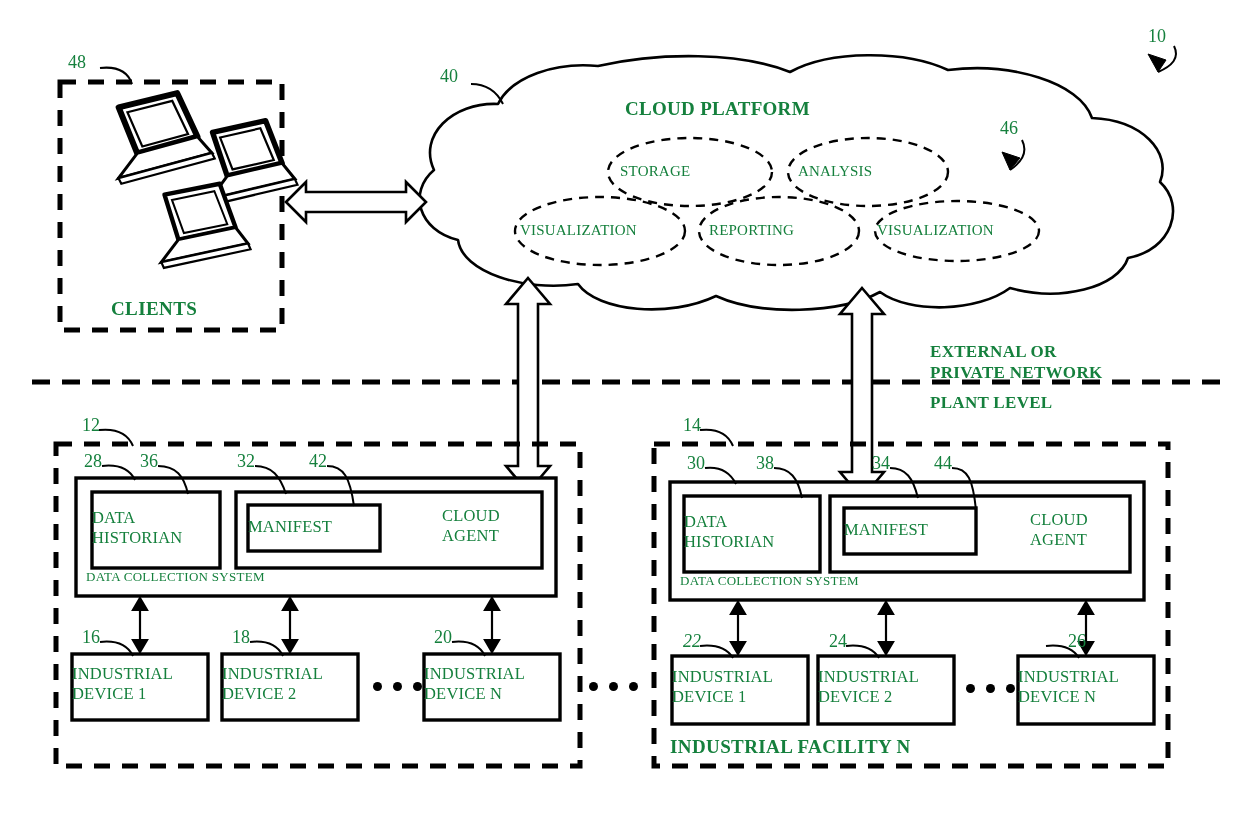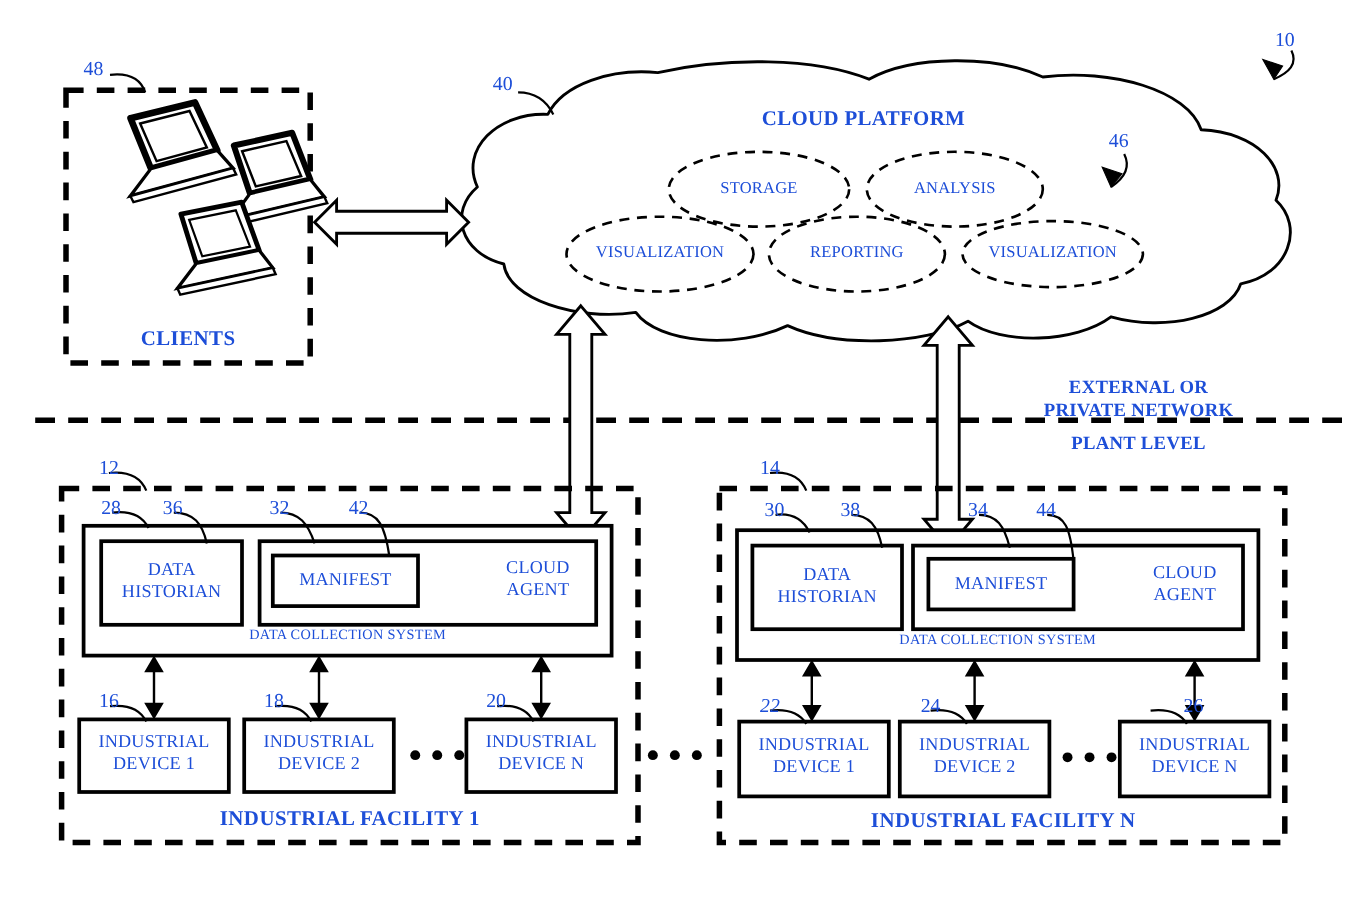--- a/index.html
+++ b/index.html
@@ -3,21 +3,21 @@
 <meta charset="utf-8">
 <style>
   html,body{margin:0;padding:0;background:#ffffff;}
   body{
     width:1240px;height:839px;position:relative;overflow:hidden;
     font-family:"Liberation Serif","DejaVu Serif",serif;
     color:#000;
   }
   #stage{position:absolute;left:0;top:0;width:1240px;height:839px;}
   svg.layer{position:absolute;left:0;top:0;width:1240px;height:839px;overflow:visible;}
-  .txt{position:absolute;text-align:center;line-height:1.12;color:#1d4ed8;}
+  .txt{position:absolute;text-align:left;line-height:1.12;color:#15803d;}
   .num{font-family:"Liberation Serif","DejaVu Serif",serif;font-size:18px;}
   .ttl{font-size:19px;font-weight:bold;letter-spacing:.3px;}
   .boxlabel{font-size:16.5px;letter-spacing:.2px;}
   .ellipselabel{font-size:15px;letter-spacing:.2px;}
   .dcs{font-size:13px;letter-spacing:.3px;}
   .facility{font-size:19px;font-weight:bold;letter-spacing:.4px;}
   .netlabel{font-size:17px;font-weight:bold;letter-spacing:.3px;line-height:1.25;}
   .dots{position:absolute;display:flex;gap:11px;align-items:center;}
   .dots i{display:block;width:9px;height:9px;border-radius:50%;background:#000;}
 </style>
@@ -224,21 +224,20 @@
   <div class="txt boxlabel" style="left:222px;top:685px;width:136px;">DEVICE 2</div>
   <div class="txt boxlabel" style="left:424px;top:665px;width:136px;">INDUSTRIAL</div>
   <div class="txt boxlabel" style="left:424px;top:685px;width:136px;">DEVICE N</div>
 
   <div class="dots" style="left:373px;top:682px;">
     <i></i>
       <i></i>
       <i></i>
   </div>
 
-  <div class="txt facility" style="left:76px;top:734px;width:484px;">INDUSTRIAL FACILITY 1</div>
 
   <div class="dots" style="left:589px;top:682px;">
     <i></i>
       <i></i>
       <i></i>
   </div>
 
   <div class="txt num" style="left:683px;top:415px;width:34px;">14</div>
   <div class="txt num" style="left:687px;top:453px;width:34px;">30</div>
   <div class="txt num" style="left:756px;top:453px;width:34px;">38</div>

